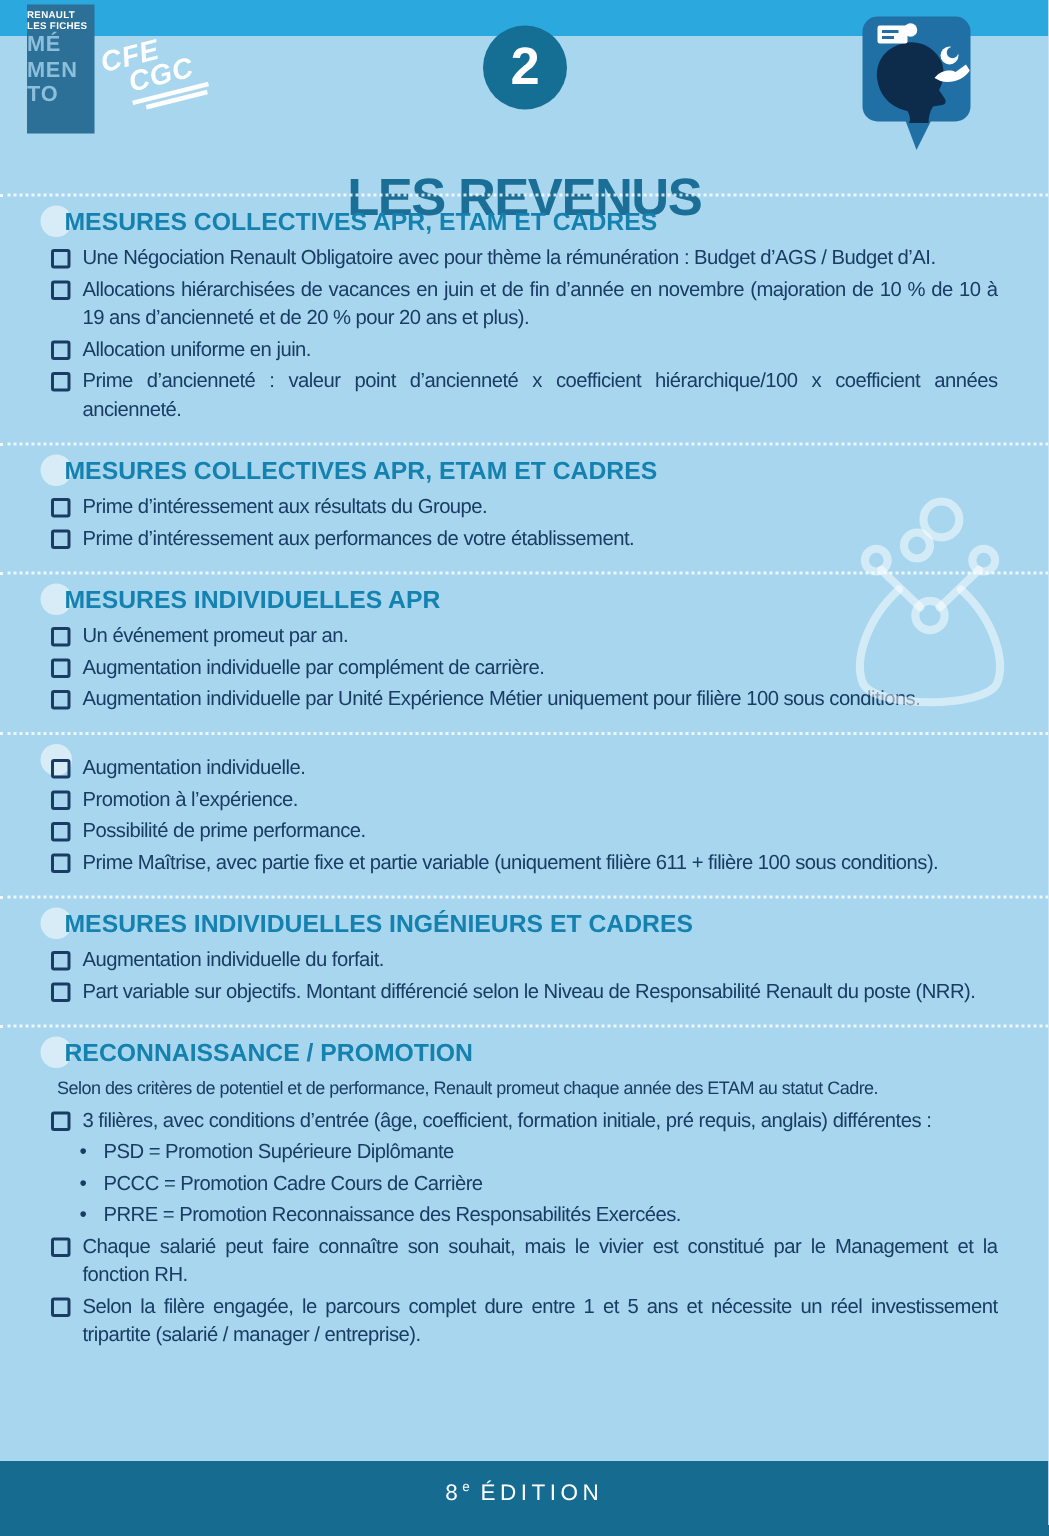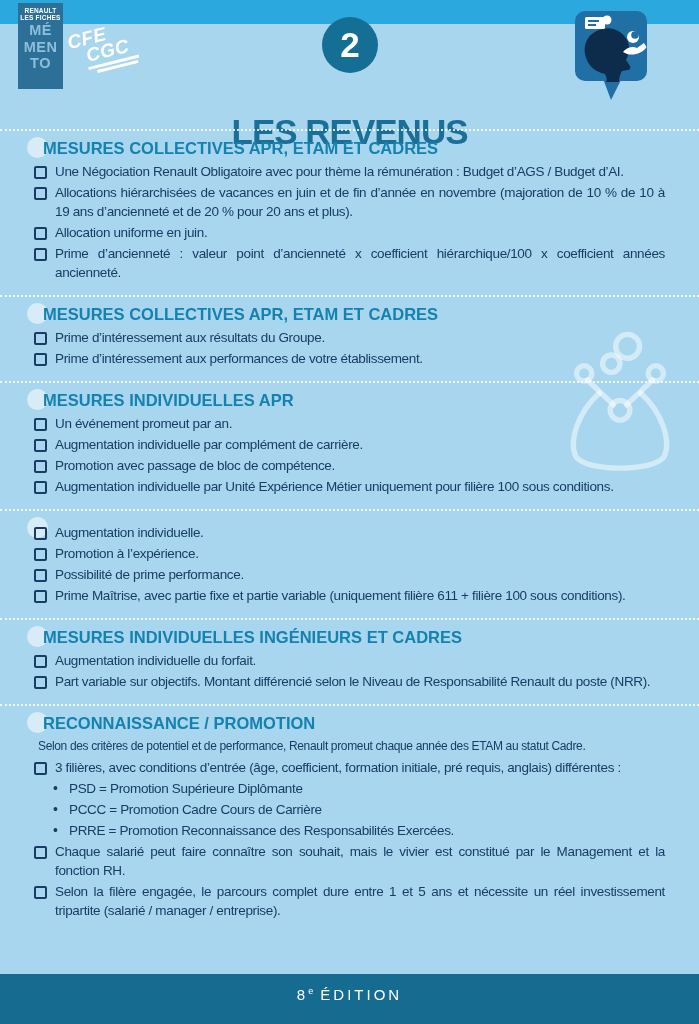--- a/index.html
+++ b/index.html
@@ -5,21 +5,21 @@
   html,body{margin:0;padding:0;background:#e8eef2;}
   .page{
     position:relative; width:699px; height:1024px; overflow:hidden;
     background:#A7D6EE; font-family:"Liberation Sans", sans-serif;
     margin:0 auto;
   }
   .topbar{position:absolute;top:0;left:0;width:699px;height:24px;background:#2BA9DE;}
 
   
   .memento{position:absolute;left:18px;top:3px;width:45px;height:86px;background:#2C6F97;
-    color:#fff;text-align:center;padding-top:4px;box-sizing:border-box;}
+    color:#fff;padding-top:4px;box-sizing:border-box;}
   .memento .small{font-size:6.5px;font-weight:bold;line-height:7px;letter-spacing:.2px;color:#ffffff;}
   .memento .big{font-size:14.5px;font-weight:bold;line-height:13.5px;color:#8CBFDB;letter-spacing:.5px;margin-top:3px;}
 
   
   .cfecgc{position:absolute;left:70px;top:26px;transform:rotate(-14deg);color:#fff;
     font-style:italic;font-weight:bold;line-height:17px;font-size:19px;letter-spacing:.5px;}
   .cfecgc .l2{margin-left:15px;}
   .cfecgc .bar{height:2.5px;background:#fff;width:52px;margin-top:3px;margin-left:14px;}
   .cfecgc .bar.b2{width:42px;margin-top:2.5px;margin-left:22px;}
 
@@ -159,24 +159,20 @@
           <div class="item">
             <span class="checkbox"></span>
             <span class="item-text">Un événement promeut par an.</span>
           </div>
           <div class="item">
             <span class="checkbox"></span>
             <span class="item-text">Augmentation individuelle par complément de carrière.</span>
           </div>
           <div class="item">
             <span class="checkbox"></span>
-            <span class="item-text">Promotion avec passage de bloc de compétence.</span>
-          </div>
-          <div class="item">
-            <span class="checkbox"></span>
             <span class="item-text">Augmentation individuelle par Unité Expérience Métier uniquement pour filière 100 sous conditions.</span>
           </div>
         </div>
   </div>
 
   <div class="section">
     <div class="section-title">
       <span class="hcircle"></span>
     </div>
     <div>

